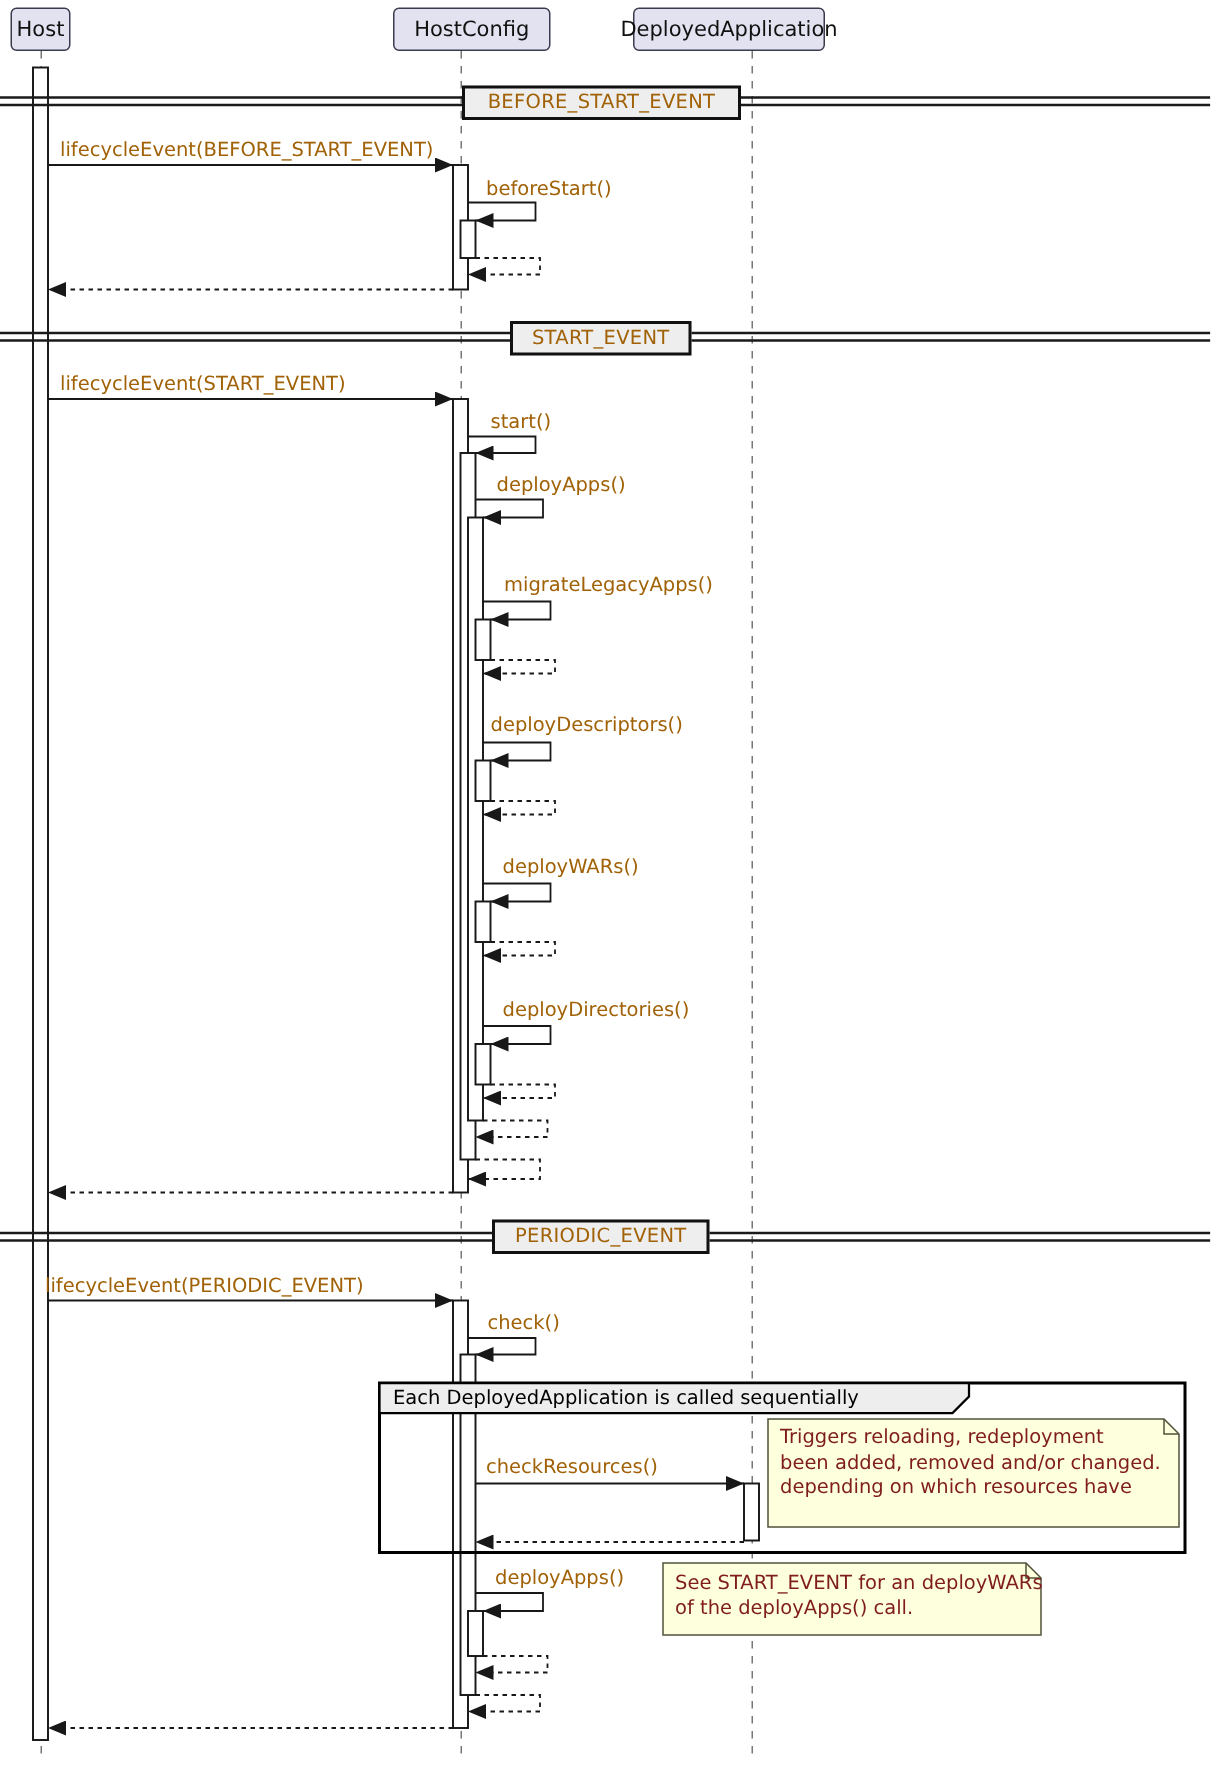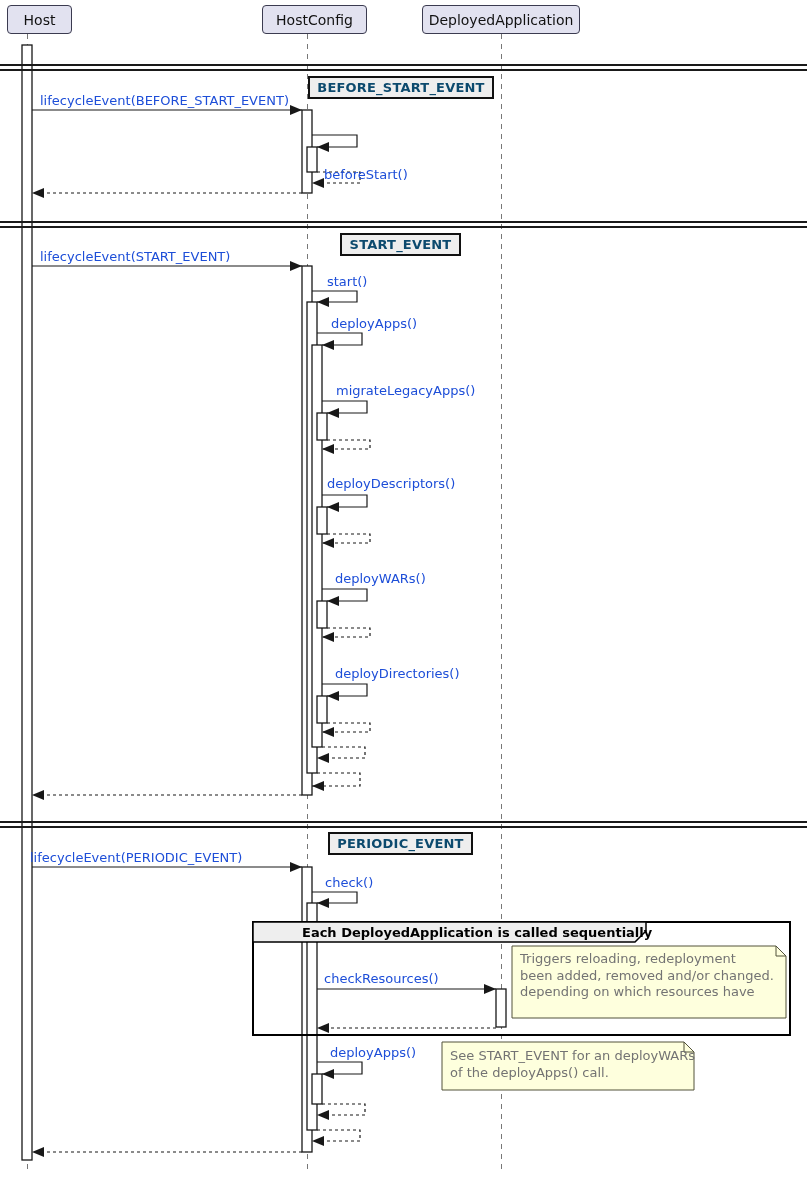--- a/index.html
+++ b/index.html
@@ -11,25 +11,25 @@
   .pbox{
     position:absolute;height:29px;box-sizing:border-box;
     background:#E2E2F0;border:1.5px solid #3b3b50;border-radius:4px;
     display:flex;align-items:center;justify-content:center;
     font-size:14px;color:#111;
   }
   .divider{
     position:absolute;height:23px;box-sizing:border-box;
     background:#EEEEEE;border:2px solid #111;
     display:flex;align-items:center;justify-content:center;
-    font-size:13px;font-weight:bold;color:#0c4a6e;letter-spacing:.2px;margin-top:19px;
+    font-size:13px;font-weight:normal;color:#a16207;letter-spacing:.2px;
   }
-  .lbl{position:absolute;font-size:13px;color:#1d4ed8;white-space:nowrap;}
-  .grouplbl{position:absolute;font-size:13px;font-weight:bold;color:#000;white-space:nowrap;margin-left:40px;}
-  .note-text{position:absolute;font-size:13px;color:#737373;line-height:16.5px;white-space:nowrap;}
+  .lbl{position:absolute;font-size:13px;color:#a16207;white-space:nowrap;}
+  .grouplbl{position:absolute;font-size:13px;font-weight:normal;color:#000;white-space:nowrap;}
+  .note-text{position:absolute;font-size:13px;color:#7f1d1d;line-height:16.5px;white-space:nowrap;}
 </style>
 </head>
 <body>
 
 <div id="stage">
 
   <svg id="gfx" width="807" height="1177" viewBox="0 0 807 1177">
     <defs>
       <marker id="ah" viewBox="0 0 12 10" refX="12" refY="5" markerWidth="12" markerHeight="10" orient="auto" markerUnits="userSpaceOnUse">
         <path d="M0,0 L12,5 L0,10 Z" fill="#181818"></path>
@@ -112,30 +112,30 @@
       <polyline points="312,892 357,892 357,903 317,903" marker-end="url(#ah)"></polyline>
       <line x1="317" y1="989" x2="496" y2="989" marker-end="url(#ah)"></line>
       <line stroke-dasharray="3,3" x1="496" y1="1028" x2="317" y2="1028" marker-end="url(#ah)"></line>
       <polyline points="317,1062 362,1062 362,1074 322,1074" marker-end="url(#ah)"></polyline>
       <polyline stroke-dasharray="3,3" points="322,1104 365,1104 365,1115 317,1115" marker-end="url(#ah)"></polyline>
       <polyline stroke-dasharray="3,3" points="317,1130 360,1130 360,1141 312,1141" marker-end="url(#ah)"></polyline>
       <line stroke-dasharray="3,3" x1="302" y1="1152" x2="32" y2="1152" marker-end="url(#ah)"></line>
     </g>
   </svg>
 
-  <div class="pbox" style="left:7px;top:5px;width:65px;">Host</div>
+  <div class="pbox" style="left:7px;top:5px;width:40px;">Host</div>
   <div class="pbox" style="left:262px;top:5px;width:105px;">HostConfig</div>
-  <div class="pbox" style="left:422px;top:5px;width:158px;">DeployedApplication</div>
+  <div class="pbox" style="left:422px;top:5px;width:128px;">DeployedApplication</div>
 
   <div class="divider" style="left:308px;top:57px;width:186px;">BEFORE_START_EVENT</div>
   <div class="divider" style="left:340px;top:214px;width:121px;">START_EVENT</div>
   <div class="divider" style="left:328px;top:813px;width:145px;">PERIODIC_EVENT</div>
 
   <div class="lbl" style="left:40px;top:93px;">lifecycleEvent(BEFORE_START_EVENT)</div>
-  <div class="lbl" style="left:324px;top:119px;margin-top:48px;">beforeStart()</div>
+  <div class="lbl" style="left:324px;top:119px;">beforeStart()</div>
 
   <div class="lbl" style="left:40px;top:249px;">lifecycleEvent(START_EVENT)</div>
   <div class="lbl" style="left:327px;top:274px;">start()</div>
   <div class="lbl" style="left:331px;top:316px;">deployApps()</div>
   <div class="lbl" style="left:336px;top:383px;">migrateLegacyApps()</div>
   <div class="lbl" style="left:327px;top:476px;">deployDescriptors()</div>
   <div class="lbl" style="left:335px;top:571px;">deployWARs()</div>
   <div class="lbl" style="left:335px;top:666px;">deployDirectories()</div>
 
   <div class="lbl" style="left:30px;top:850px;">lifecycleEvent(PERIODIC_EVENT)</div>

